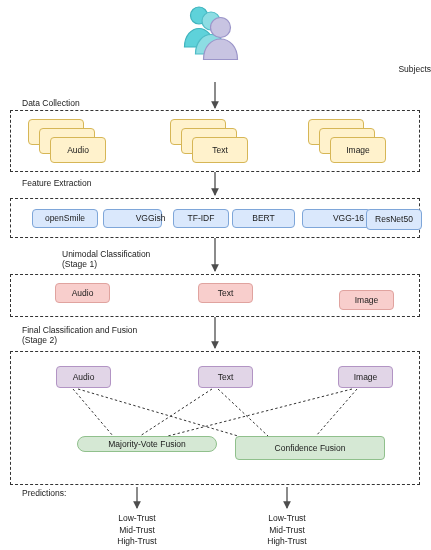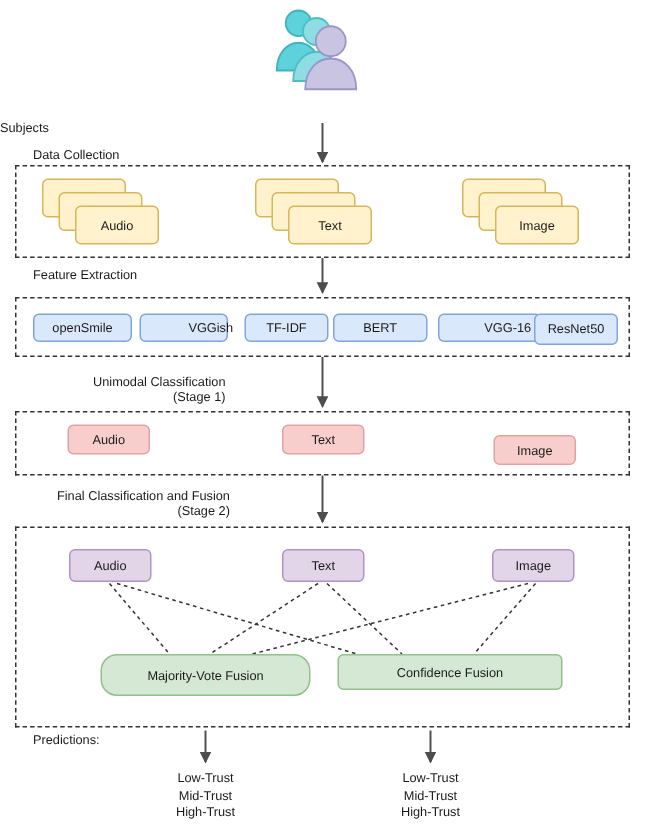--- a/index.html
+++ b/index.html
@@ -28,34 +28,35 @@
     border: 1px dashed #333333;
     background: transparent;
     box-sizing: border-box;
   }
   .section-label {
     position: absolute;
     font-size: 8.5px;
     color: #1a1a1a;
     line-height: 10px;
     white-space: pre;
-    text-align: right;
+    text-align: left;
   }
 
   
   .chip {
     position: absolute;
     box-sizing: border-box;
     border-radius: 4px;
     display: flex;
     align-items: center;
     justify-content: center;
     font-size: 8.5px;
     line-height: 1;
     white-space: nowrap;
+    margin-left: 10px;
   }
   .chip-feature {
     background: #dae8fc;
     border: 1px solid #7ea6d9;
     color: #1a1a1a;
   }
   .chip-stage1 {
     background: #f8cecc;
     border: 1px solid #e0a39f;
     color: #1a1a1a;
@@ -151,21 +152,21 @@
     <line x1="218" y1="389" x2="268" y2="436"></line>
 
     <line x1="352" y1="389" x2="168" y2="436"></line>
     <line x1="357" y1="389" x2="316" y2="436"></line>
   </g>
 
   <line x1="137" y1="487" x2="137" y2="508" stroke="#4d4d4d" stroke-width="1.3" marker-end="url(#arrowhead)"></line>
   <line x1="287" y1="487" x2="287" y2="508" stroke="#4d4d4d" stroke-width="1.3" marker-end="url(#arrowhead)"></line>
 </svg>
 
-<div class="plain-label" style="left:0; top:64px; width:431px; text-align:left;margin-top:16px;">Subjects</div>
+<div class="plain-label" style="left:0; top:64px; width:431px; text-align:right;">Subjects</div>
 
 <div class="section-label" style="left:22px; top:98px;">Data Collection</div>
 <div class="section-box" style="left:10px; top:110px; width:410px; height:62px;"></div>
 
 <div class="card-stack" style="left:28px; top:119px;">
   <div class="card c1"></div>
   <div class="card c2"></div>
   <div class="card c3">Audio</div>
 </div>
 
@@ -192,29 +193,29 @@
 <div class="chip chip-feature" style="left:356px; top:209px; width:56px; height:21px;">ResNet50</div>
 
 <div class="section-label" style="left:22px; top:249px;margin-left:40px;">Unimodal Classification
 (Stage 1)</div>
 <div class="section-box" style="left:10px; top:274px; width:410px; height:43px;"></div>
 
 <div class="chip chip-stage1" style="left:45px; top:283px; width:55px; height:20px;">Audio</div>
 <div class="chip chip-stage1" style="left:188px; top:283px; width:55px; height:20px;">Text</div>
 <div class="chip chip-stage1" style="left:329px; top:290px; width:55px; height:20px;">Image</div>
 
-<div class="section-label" style="left:38px; top:325px;">Final Classification and Fusion
+<div class="section-label" style="left:22px; top:325px;">Final Classification and Fusion
 (Stage 2)</div>
 <div class="section-box" style="left:10px; top:351px; width:410px; height:134px;"></div>
 
 <div class="chip chip-stage2" style="left:46px; top:366px; width:55px; height:22px;">Audio</div>
 <div class="chip chip-stage2" style="left:188px; top:366px; width:55px; height:22px;">Text</div>
 <div class="chip chip-stage2" style="left:328px; top:366px; width:55px; height:22px;">Image</div>
 
-<div class="chip chip-fusion" style="left:67px; top:436px; width:140px; height:28px;border-radius:11px;">Majority-Vote Fusion</div>
+<div class="chip chip-fusion" style="left:67px; top:436px; width:140px; height:16px;border-radius:11px;">Majority-Vote Fusion</div>
 <div class="chip chip-fusion" style="left:225px; top:436px; width:150px; height:24px;">Confidence Fusion</div>
 
 <div class="plain-label" style="left:22px; top:488px;">Predictions:</div>
 <div class="pred-list" style="left:87px; top:513px; width:100px;">Low-Trust
 Mid-Trust
 High-Trust</div>
 <div class="pred-list" style="left:237px; top:513px; width:100px;">Low-Trust
 Mid-Trust
 High-Trust</div>
 

